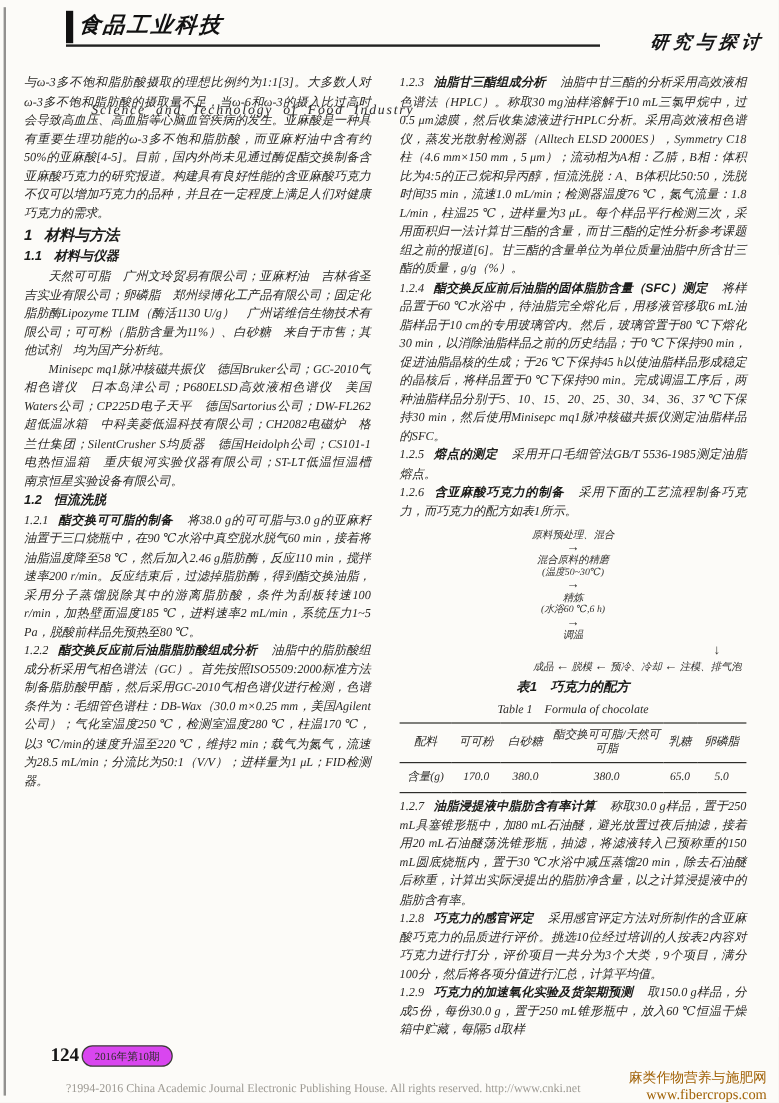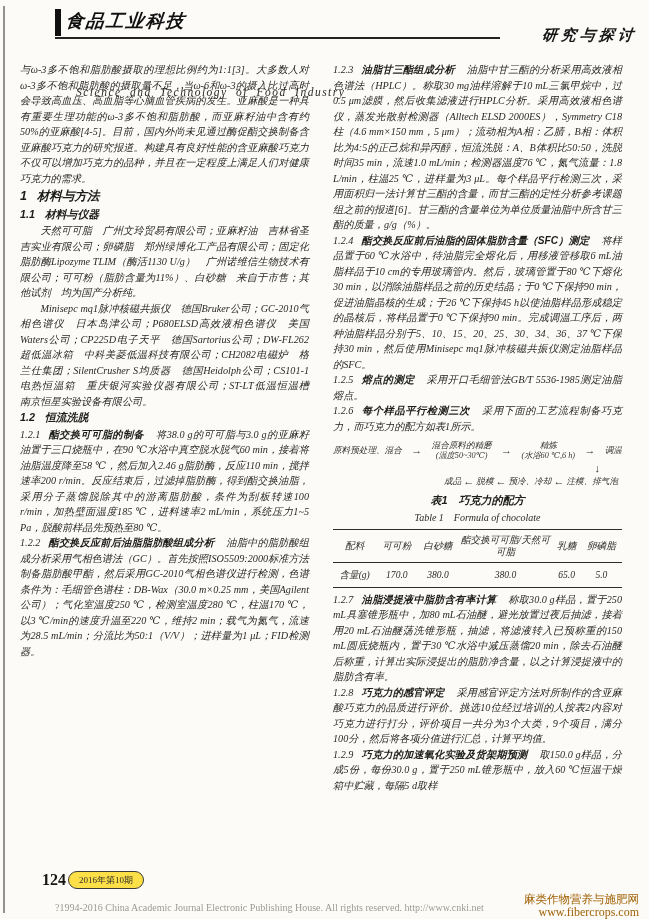--- a/index.html
+++ b/index.html
@@ -42,40 +42,40 @@
   p.para { margin:0; }
   .indent { text-indent:2em; }
   .h-main { font-family:"Liberation Sans","DejaVu Sans",sans-serif; font-weight:bold; font-size:12.5px; margin:3px 0 2px; color:#1c1c1a; }
   .h-sub  { font-family:"Liberation Sans","DejaVu Sans",sans-serif; font-weight:bold; font-size:10.8px; margin:1px 0; color:#1c1c1a; }
   .h-main .hnum, .h-sub .hnum { margin-right:10px; }
   .runin-num { margin-right:8px; }
   .runin-title { font-family:"Liberation Sans","DejaVu Sans",sans-serif; font-weight:bold; margin-right:12px; color:#1d1d1b; }
 
   
   .flow { margin:6px 0 4px; font-size:8.6px; line-height:10.5px; color:#32312e; }
-  .flow-top { display:flex; align-items:center; justify-content:space-between; }
+  .flow-top { display:flex; align-items:center; justify-content:space-between;flex-direction:column; }
   .flow-step { text-align:center; max-width:78px; }
   .flow-note { font-size:8.2px; }
   .f-arrow { font-size:11px; padding:0 1px; color:#32312e; }
   .flow-down { text-align:right; padding-right:22px; font-size:11px; height:15px; line-height:15px; }
   .flow-bottom { display:flex; align-items:center; justify-content:flex-end; padding-right:4px; gap:1px; }
 
   
   .tbl-cap-zh { text-align:center; font-family:"Liberation Sans","DejaVu Sans",sans-serif; font-weight:bold; font-size:11px; margin:6px 0 2px; color:#1c1c1a; }
   .tbl-cap-en { text-align:center; font-size:10px; margin:0 0 3px; }
   table.tbl { width:100%; border-collapse:collapse; font-size:9.6px; line-height:12px;
     border-top:1.5px solid #2e2d2a; border-bottom:1.5px solid #2e2d2a; }
   table.tbl th { font-weight:normal; padding:4px 1px; border-bottom:1px solid #2e2d2a; text-align:center; }
   table.tbl td { padding:6px 1px; text-align:center; }
   table.tbl .wide { width:92px; }
 
   
   .pg-badge { position:absolute; left:42px; bottom:30px; display:flex; align-items:center; }
   .pg-num { font-size:16px; font-weight:900; color:#171717; margin-right:2px; }
-  .pg-issue { font-size:9px; border:1.2px solid #3c3b38; border-radius:9px; padding:1.5px 10px; color:#2e2d2a; background:#fde047; }
+  .pg-issue { font-size:9px; border:1.2px solid #3c3b38; border-radius:9px; padding:1.5px 10px; color:#2e2d2a; background:#d946ef; }
   .copyright { position:absolute; left:55px; bottom:6px; font-size:10px; color:#9d9a93; white-space:nowrap; }
   .cnki-url { }
   .watermark { position:absolute; right:10px; bottom:0px; text-align:right; color:#a16207; line-height:13px; }
   .wm-1 { font-size:11.5px; }
   .wm-2 { font-size:12px; }
 </style>
 </head>
 <body>
 
 <div class="page">
@@ -103,21 +103,21 @@
       <p class="h-sub"><span class="hnum">1.2</span><span>恒流洗脱</span></p>
 
       <p class="para"><span class="runin-num">1.2.1</span><span class="runin-title">酯交换可可脂的制备</span><span>将38.0 g的可可脂与3.0 g的亚麻籽油置于三口烧瓶中，在90 ℃水浴中真空脱水脱气60 min，接着将油脂温度降至58 ℃，然后加入2.46 g脂肪酶，反应110 min，搅拌速率200 r/min。反应结束后，过滤掉脂肪酶，得到酯交换油脂，采用分子蒸馏脱除其中的游离脂肪酸，条件为刮板转速100 r/min，加热壁面温度185 ℃，进料速率2 mL/min，系统压力1~5 Pa，脱酸前样品先预热至80 ℃。</span></p>
       <p class="para"><span class="runin-num">1.2.2</span><span class="runin-title">酯交换反应前后油脂脂肪酸组成分析</span><span>油脂中的脂肪酸组成分析采用气相色谱法（GC）。首先按照ISO5509:2000标准方法制备脂肪酸甲酯，然后采用GC-2010气相色谱仪进行检测，色谱条件为：毛细管色谱柱：DB-Wax（30.0 m×0.25 mm，美国Agilent公司）；气化室温度250 ℃，检测室温度280 ℃，柱温170 ℃，以3 ℃/min的速度升温至220 ℃，维持2 min；载气为氮气，流速为28.5 mL/min；分流比为50:1（V/V）；进样量为1 μL；FID检测器。</span></p>
     </div>
 
     <div class="col">
       <p class="para"><span class="runin-num">1.2.3</span><span class="runin-title">油脂甘三酯组成分析</span><span>油脂中甘三酯的分析采用高效液相色谱法（HPLC）。称取30 mg油样溶解于10 mL三氯甲烷中，过0.5 μm滤膜，然后收集滤液进行HPLC分析。采用高效液相色谱仪，蒸发光散射检测器（Alltech ELSD 2000ES），Symmetry C18柱（4.6 mm×150 mm，5 μm）；流动相为A相：乙腈，B相：体积比为4:5的正己烷和异丙醇，恒流洗脱：A、B体积比50:50，洗脱时间35 min，流速1.0 mL/min；检测器温度76 ℃，氮气流量：1.8 L/min，柱温25 ℃，进样量为3 μL。每个样品平行检测三次，采用面积归一法计算甘三酯的含量，而甘三酯的定性分析参考课题组之前的报道[6]。甘三酯的含量单位为单位质量油脂中所含甘三酯的质量，g/g（%）。</span></p>
       <p class="para"><span class="runin-num">1.2.4</span><span class="runin-title">酯交换反应前后油脂的固体脂肪含量（SFC）测定</span><span>将样品置于60 ℃水浴中，待油脂完全熔化后，用移液管移取6 mL油脂样品于10 cm的专用玻璃管内。然后，玻璃管置于80 ℃下熔化30 min，以消除油脂样品之前的历史结晶；于0 ℃下保持90 min，促进油脂晶核的生成；于26 ℃下保持45 h以使油脂样品形成稳定的晶核后，将样品置于0 ℃下保持90 min。完成调温工序后，两种油脂样品分别于5、10、15、20、25、30、34、36、37 ℃下保持30 min，然后使用Minisepc mq1脉冲核磁共振仪测定油脂样品的SFC。</span></p>
       <p class="para"><span class="runin-num">1.2.5</span><span class="runin-title">熔点的测定</span><span>采用开口毛细管法GB/T 5536-1985测定油脂熔点。</span></p>
-      <p class="para"><span class="runin-num">1.2.6</span><span class="runin-title">每个样品平行检测三次</span><span>采用下面的工艺流程制备巧克力，而巧克力的配方如表1所示。</span></p>
+      <p class="para"><span class="runin-num">1.2.6</span><span class="runin-title">含亚麻酸巧克力的制备</span><span>采用下面的工艺流程制备巧克力，而巧克力的配方如表1所示。</span></p>
 
       <div class="flow">
         <div class="flow-top">
           <div class="flow-step">
             <div>原料预处理、混合</div>
           </div>
           <span class="f-arrow">→</span>
           <div class="flow-step">
             <div>混合原料的精磨</div>
             <div class="flow-note">(温度50~30℃)</div>

